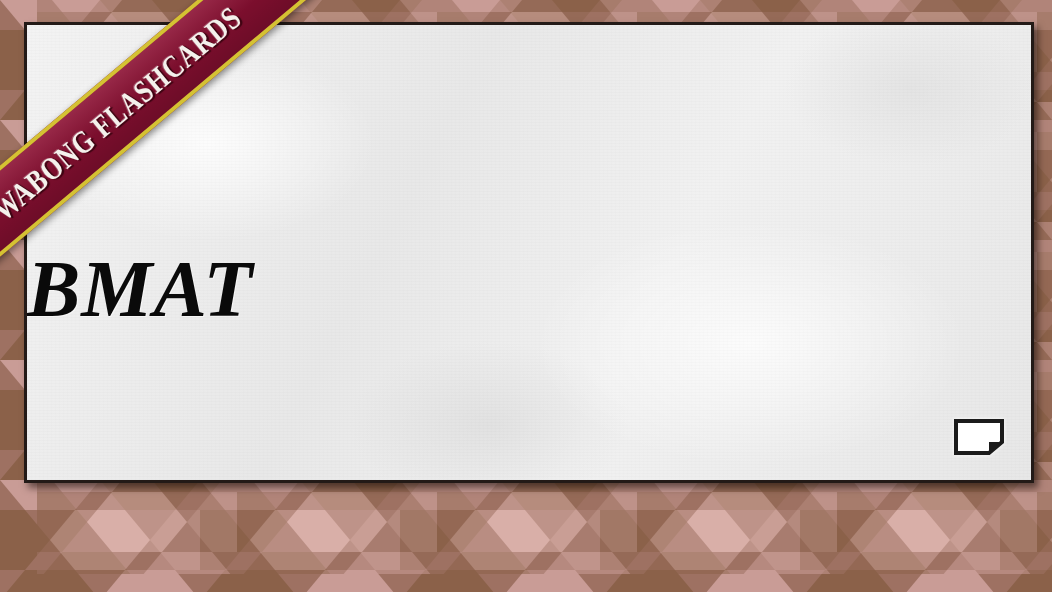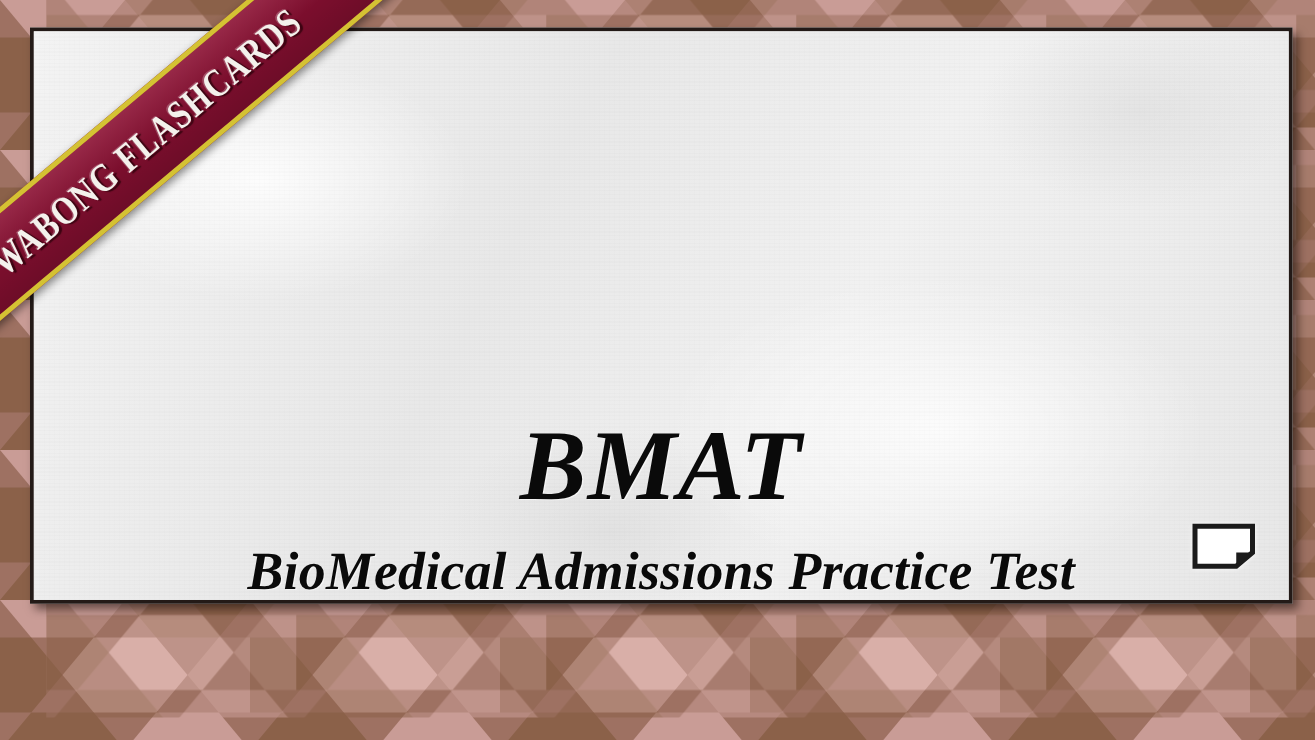--- a/index.html
+++ b/index.html
@@ -55,23 +55,23 @@
     background-image:
       repeating-linear-gradient(0deg, rgba(0,0,0,0.022) 0 1px, rgba(0,0,0,0) 1px 3px),
       repeating-linear-gradient(90deg, rgba(0,0,0,0.018) 0 1px, rgba(0,0,0,0) 1px 4px);
   }
 
   
   #card-text {
     position: absolute;
     inset: 0;
     display: flex;
-    flex-direction: column;
+    flex-direction: row;
     align-items: center;
-    justify-content: flex-end;
+    justify-content: space-between;
     padding-top: 72px;
     box-sizing: border-box;
   }
   #main-title {
     font-size: 80px;
     font-weight: bold;
     font-style: italic;
     color: #0a0a0a;
     letter-spacing: 1px;
     line-height: 1;
@@ -161,21 +161,20 @@
       <rect width="1052" height="592" fill="url(#hexpat)"></rect>
       <rect width="1052" height="592" fill="url(#hexpat)" transform="translate(37,-18)" opacity="0.55"></rect>
     </svg>
   </div>
 
   <div id="card">
     <div id="card-paper"></div>
 
     <div id="card-text">
       <div id="main-title">BMAT</div>
-      <div id="subtitle">BioMedical Admissions Practice Test</div>
     </div>
 
     <div id="card-icon">
       <svg viewBox="0 0 52 38" aria-hidden="true">
         <path d="M3 3 H49 V24 L36 35 H3 Z" fill="#ffffff" stroke="#1b1b1b" stroke-width="4" stroke-linejoin="miter"></path>
         <path d="M36 35 V24 H49 Z" fill="#1b1b1b"></path>
       </svg>
     </div>
   </div>
 

